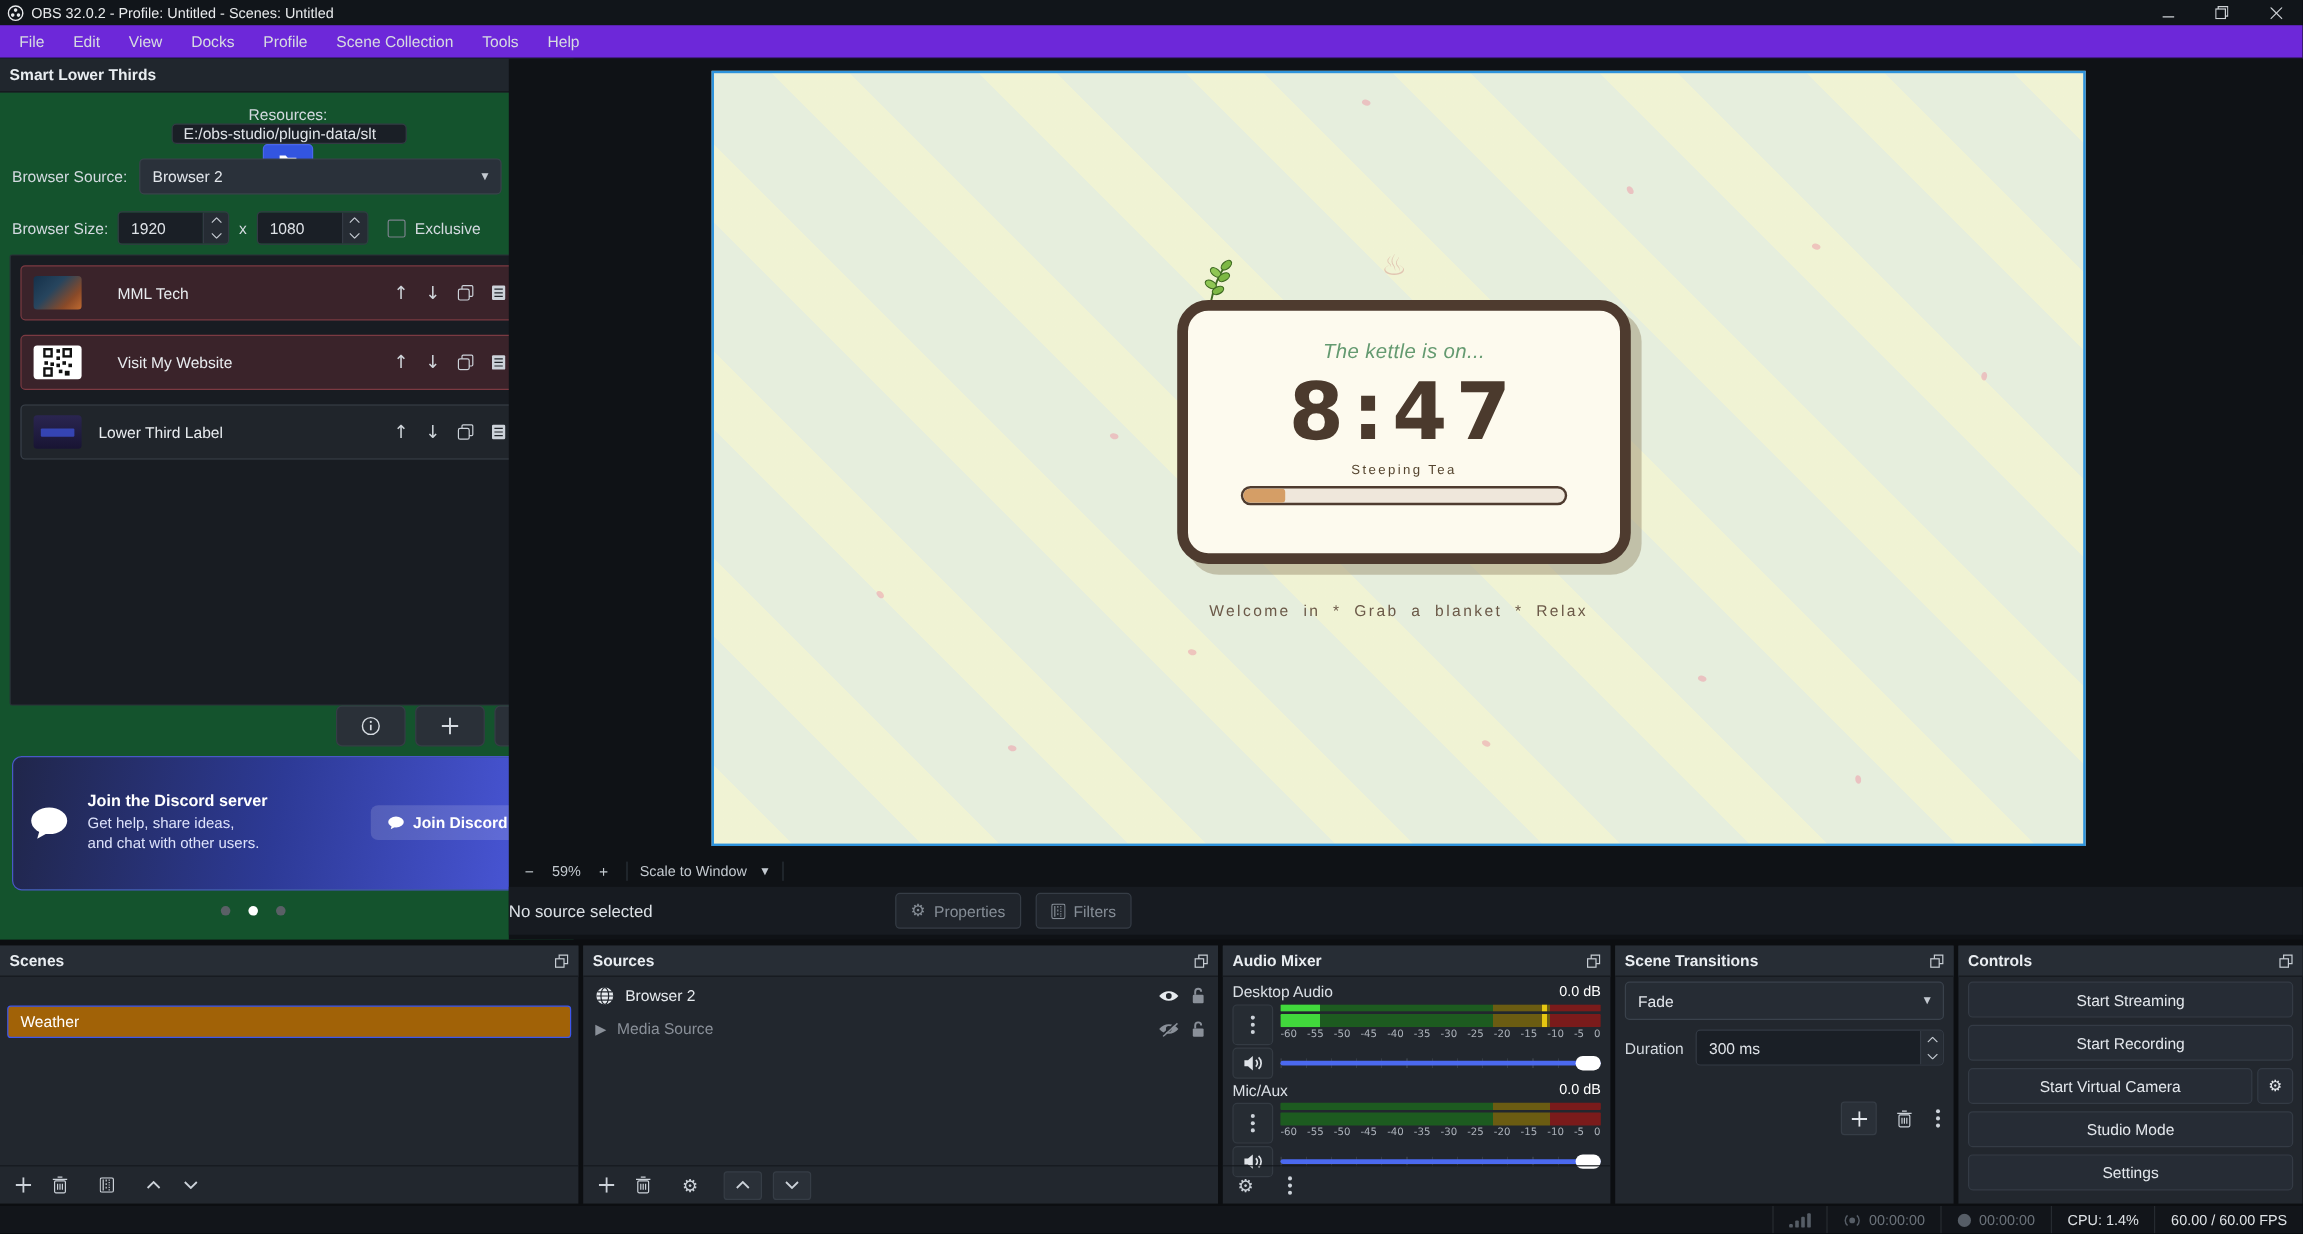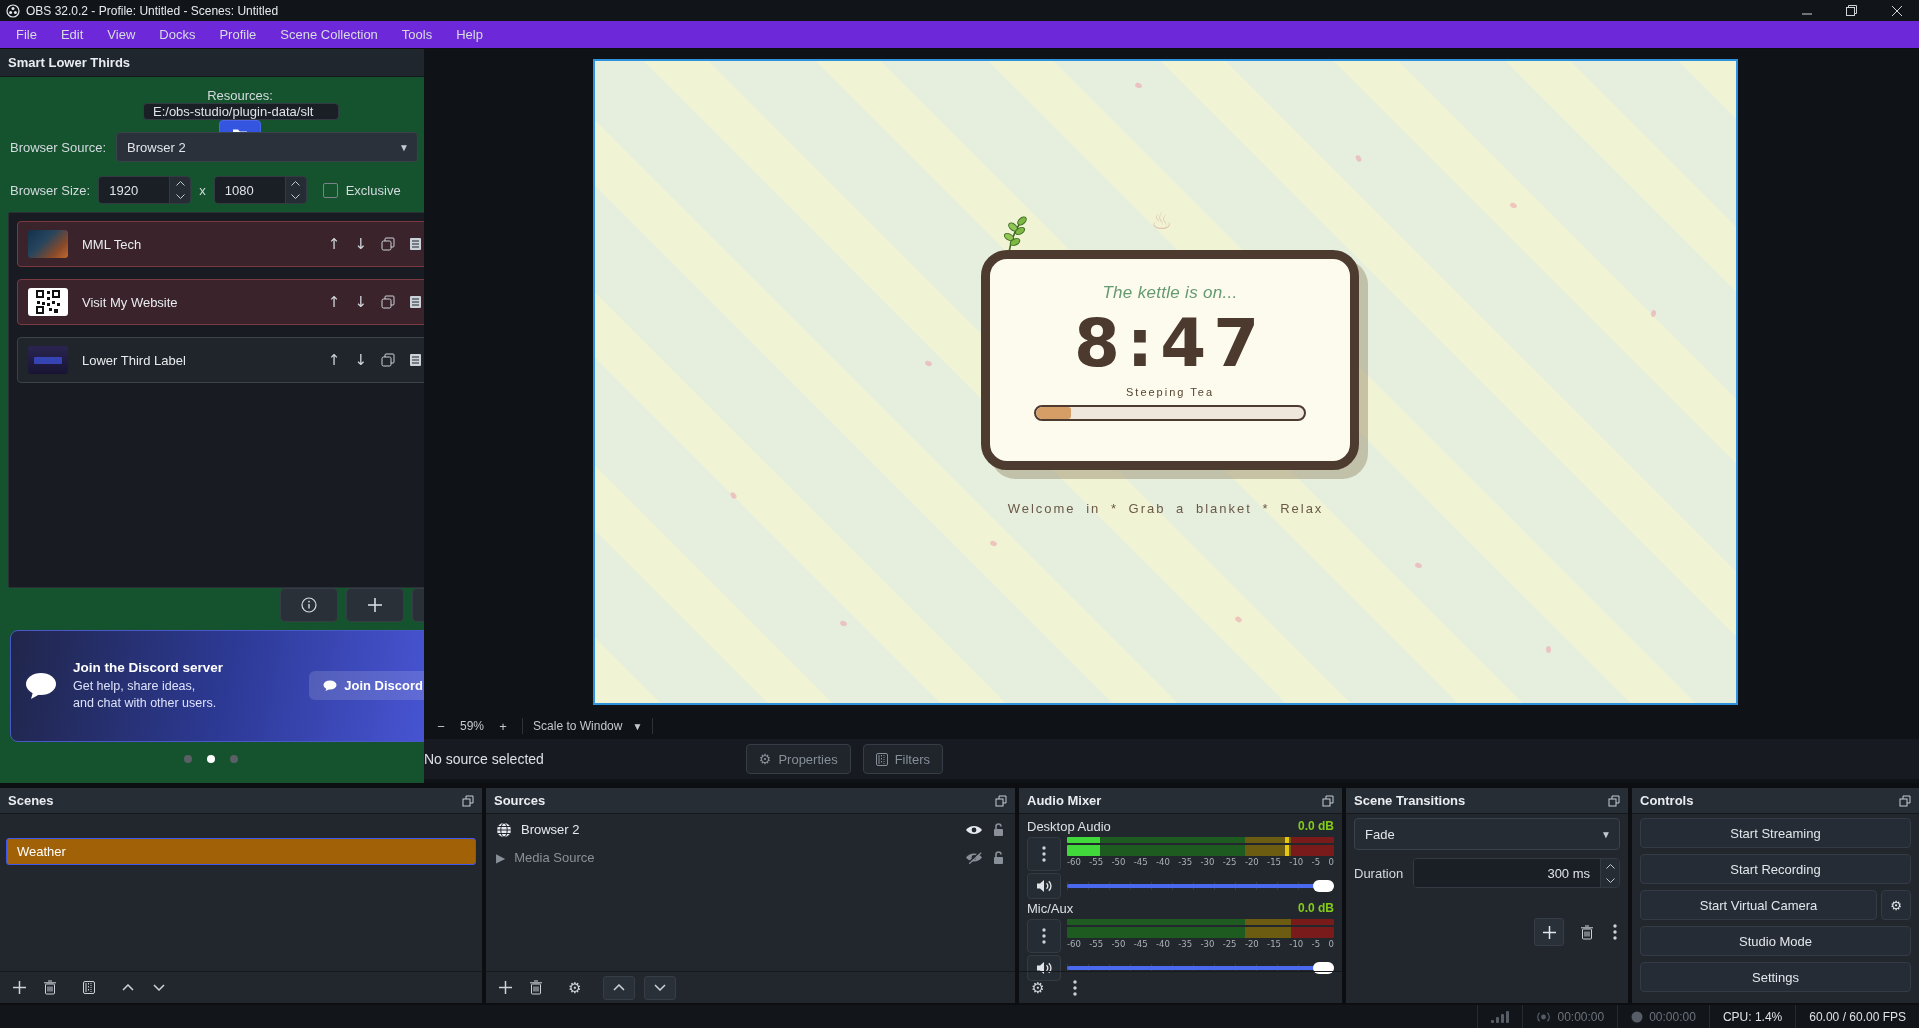--- a/index.html
+++ b/index.html
@@ -37,21 +37,21 @@
   .caret { font-size:10px; color:#c3c9d0; }
   .sq-btn { background:#2a313a; border:1px solid #3a424c; border-radius:4px; display:flex; align-items:center; justify-content:center; color:#d6dbe1; }
   .spin { display:flex; height:28px; border:1px solid #333a44; border-radius:4px; overflow:hidden; }
   .spin input { border:none; background:#1a1f26; width:70px; height:100%; color:#dfe3e8; font-size:13px; padding:0 10px; font-family:inherit; outline:none; }
   .spin-arrows { width:21px; background:#262c34; border-left:1px solid #333a44; display:flex; flex-direction:column; }
   .spin-arrows > div { flex:1; display:flex; align-items:center; justify-content:center; }
   .checkbox { width:15px; height:15px; border:1px solid #7a828c; border-radius:2px; background:transparent; }
 
   .slt-list { position:absolute; left:8px; right:8px; top:163px; height:376px; background:#181c22; border:1px solid #2a3038; border-radius:2px; }
   .lt-item { position:absolute; left:8px; right:8px; height:46px; border-radius:4px; display:flex; align-items:center; padding:0 10px; }
-  .lt-item.active { background:#3a232a; border:1px solid #7b3a42; }
+  .lt-item.active { background:#3a232a; border:1px solid #7b3a42;gap:16px; }
   .lt-item.idle { background:#20252b; border:1px solid #3a424b; }
   .lt-thumb { width:40px; height:28px; border-radius:3px; margin-right:14px; flex:none; }
   .thumb-scene { background:linear-gradient(135deg,#15314a 0%,#27455e 40%,#8a4a28 75%,#c06a30 100%); }
   .thumb-label { background:linear-gradient(180deg,#2a2550 0%,#181433 100%); position:relative; overflow:hidden; }
   .thumb-label::after { content:""; position:absolute; left:6px; right:6px; top:11px; height:7px; background:#3b4fd0; opacity:.8; border-radius:1px; }
   .lt-name { flex:1; font-size:13px; color:#e8ecef; }
   .lt-actions { display:flex; align-items:center; gap:14px; }
   .lt-arrow { font-size:15px; color:#cfd5da; font-family:"DejaVu Sans", sans-serif; }
 
   .slt-btnrow { position:absolute; top:539px; height:34px; right:8px; display:flex; gap:8px; }
@@ -101,21 +101,21 @@
 
   .src-row { position:absolute; left:0; right:0; height:27px; display:flex; align-items:center; padding:0 10px; gap:9px; }
   .src-name { flex:1; font-size:13px; color:#e6eaee; }
   .src-row.dim .src-name { color:#8a9099; }
   .play-glyph { color:#8a9099; font-size:12px; font-family:"DejaVu Sans", sans-serif; }
 
   
   .mx-chan { position:absolute; left:8px; right:8px; }
   .mx-head { display:flex; justify-content:space-between; align-items:center; height:16px; }
   .mx-name { font-size:13px; color:#dbe0e6; }
-  .mx-db { font-size:12px; color:#84cc16;font-weight:bold; }
+  .mx-db { font-size:12px; color:#ffffff; }
   .mx-row { display:flex; gap:6px; margin-top:3px; }
   .mx-btn { width:34px; background:#262c33; border:1px solid #343b43; border-radius:4px; display:flex; align-items:center; justify-content:center; flex:none; color:#ccd2d9; }
   .meter-wrap { flex:1; }
   .mbar { border-radius:1px; }
   .mbar.base { background:linear-gradient(to right,#1d5b20 0 66.5%,#6b5c12 66.5% 84%,#7a1b1b 84% 100%); }
   .mbar.lit  { background:
       linear-gradient(to right,#41d83c 0 12.5%, rgba(0,0,0,0) 12.5%),
       linear-gradient(to right, rgba(0,0,0,0) 0 81.5%, #e6c711 81.5% 83.2%, rgba(0,0,0,0) 83.2%),
       linear-gradient(to right,#1d5b20 0 66.5%,#6b5c12 66.5% 84%,#7a1b1b 84% 100%); }
   .mbar.t { height:6px; margin-bottom:2px; }
@@ -784,21 +784,21 @@
     <div class="dock-body">
       <div class="tr-row" style="top:4px;">
         <div class="select" style="flex:1; height:32px; background:#262c34;">
           <span>Fade</span>
           <span class="caret">▼</span>
         </div>
       </div>
       <div class="tr-row" style="top:44px; gap:10px;">
         <span class="lbl">Duration</span>
         <div class="spin" style="flex:1; height:30px;">
-          <input style="width: 100%; text-align: right;" readonly="" value="300 ms">
+          <input style="width: 100%;" readonly="" value="300 ms">
           <div class="spin-arrows">
             <div>
                 <svg width="9" height="5">
                   <polyline points="0.5,4.5 4.5,0.5 8.5,4.5" fill="none" stroke="#c3c9d0"></polyline>
                 </svg>
               </div>
             <div>
                 <svg width="9" height="5">
                   <polyline points="0.5,0.5 4.5,4.5 8.5,0.5" fill="none" stroke="#c3c9d0"></polyline>
                 </svg>

